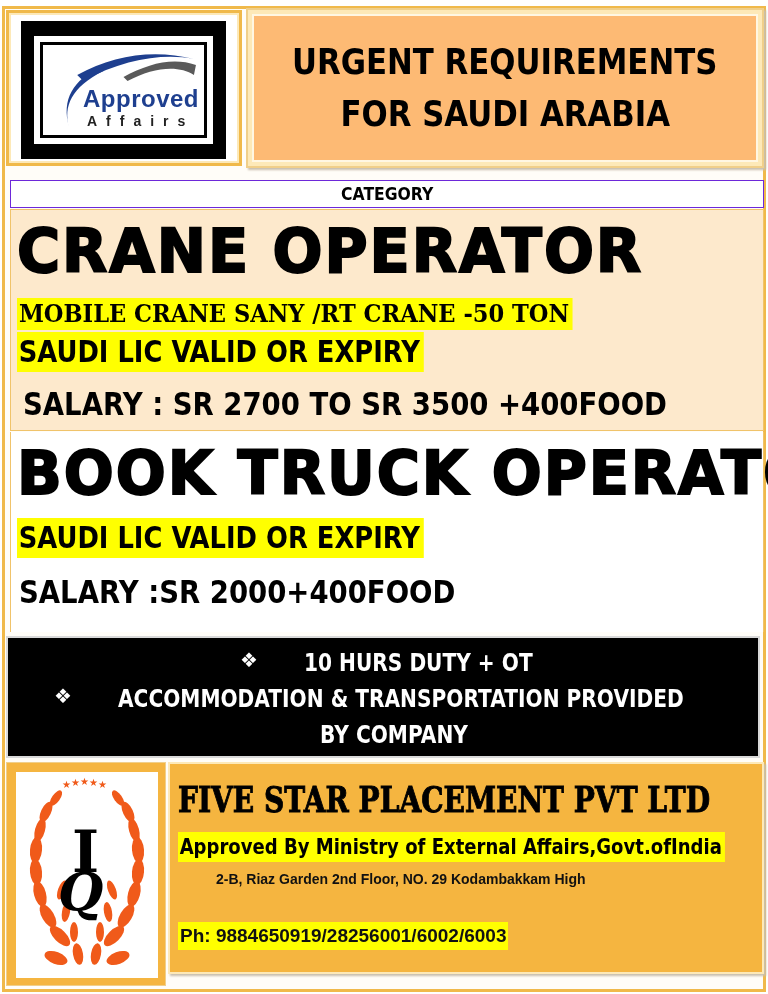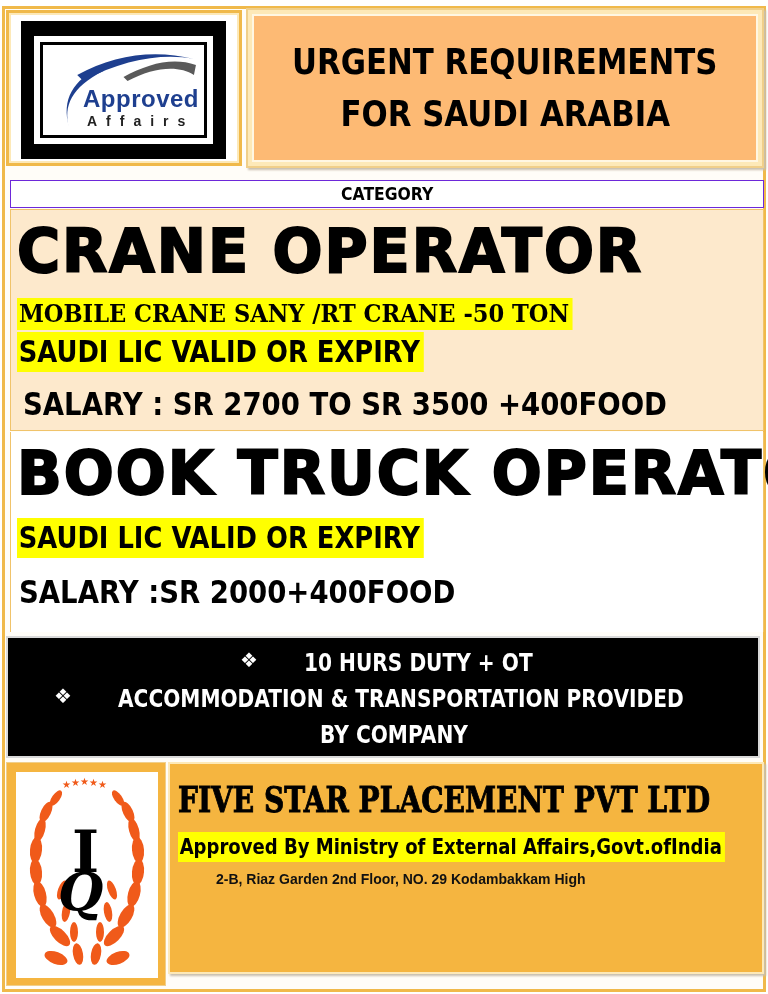--- a/index.html
+++ b/index.html
@@ -266,13 +266,14 @@
       <text x="56" y="100" font-family="DejaVu Serif, serif" font-weight="bold" font-size="58" fill="#000">I</text>
       <text x="42" y="138" font-family="DejaVu Serif, serif" font-weight="bold" font-style="italic" font-size="52" fill="#000">Q</text>
     </svg>
   </div>
 </div>
 
 <div class="footer-info">
   <div class="company-name">FIVE STAR PLACEMENT PVT LTD</div>
   <div class="approved hl">Approved By Ministry of External Affairs,Govt.ofIndia</div>
   <div class="addr addr1">2-B, Riaz Garden 2nd Floor, NO. 29 Kodambakkam High</div>
+  <div class="contact phone">Ph: 9884650919/28256001/6002/6003</div>
 </div>
 
 </body></html>

